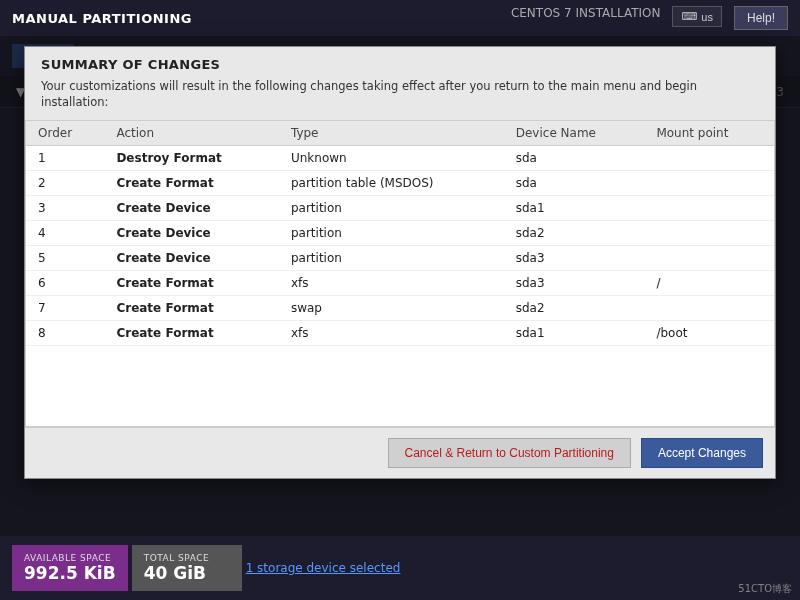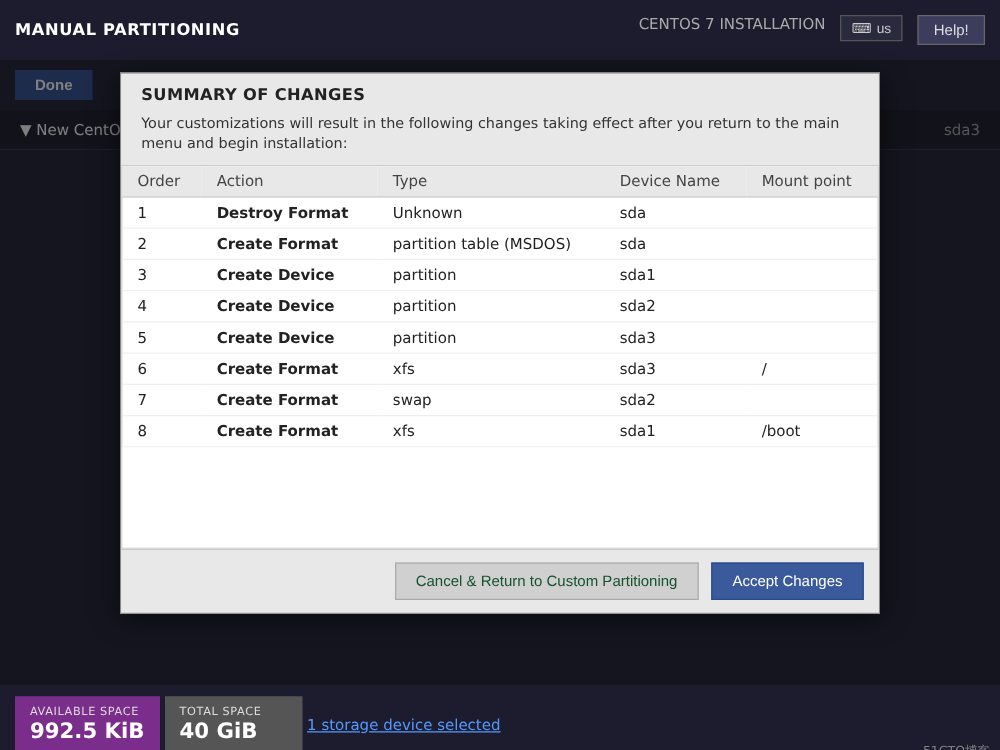--- a/index.html
+++ b/index.html
@@ -12,21 +12,21 @@
       overflow: hidden;
     }
 
     
     .top-header {
       display: flex;
       justify-content: space-between;
       align-items: center;
       background: #1c1c2e;
       padding: 6px 12px;
-      height: 48px;
+      height: 36px;
     }
     .app-title {
       color: #ffffff;
       font-size: 13px;
       font-weight: bold;
       letter-spacing: 0.5px;
     }
     .header-right {
       display: flex;
       align-items: flex-start;
@@ -105,21 +105,21 @@
       background: rgba(0,0,0,0.5);
       display: flex;
       align-items: flex-start;
       justify-content: center;
       padding-top: 10px;
     }
 
     
     .modal {
       background: #f0f0f0;
-      width: 608px;
+      width: 752px;
       border: 1px solid #888;
       box-shadow: 0 4px 20px rgba(0,0,0,0.6);
     }
 
     .modal-header {
       background: #e8e8e8;
       border-bottom: 1px solid #ccc;
       padding: 10px 16px;
     }
     .modal-title {
@@ -187,21 +187,21 @@
       background: #e8e8e8;
       border-top: 1px solid #ccc;
       display: flex;
       justify-content: flex-end;
       padding: 10px 12px;
       gap: 10px;
     }
     .btn-cancel {
       background: #d0d0d0;
       border: 1px solid #aaa;
-      color: #14532d;
+      color: #b91c1c;
       padding: 7px 16px;
       font-size: 12px;
       cursor: pointer;
     }
     .btn-accept {
       background: #3a5a9c;
       border: 1px solid #2a4a8c;
       color: #fff;
       padding: 7px 16px;
       font-size: 12px;

